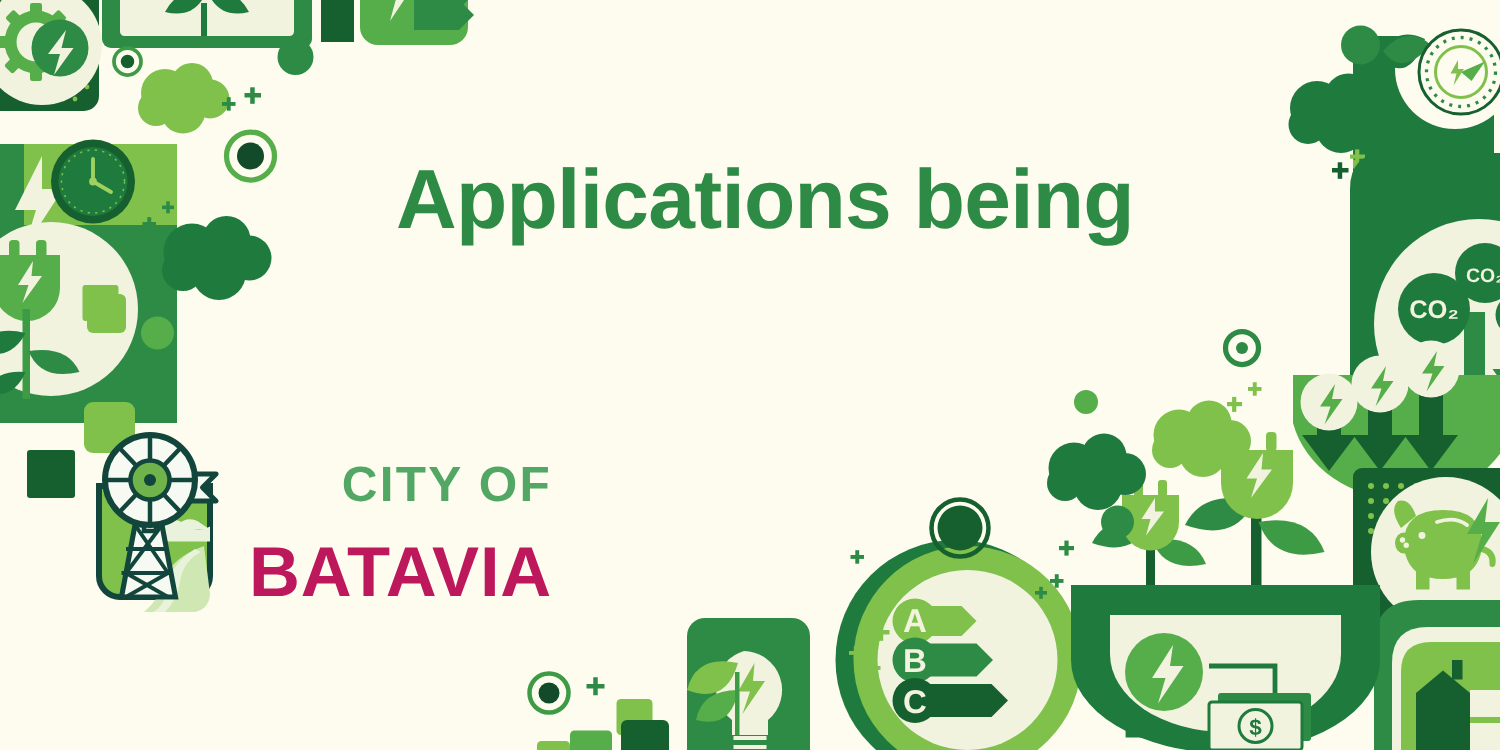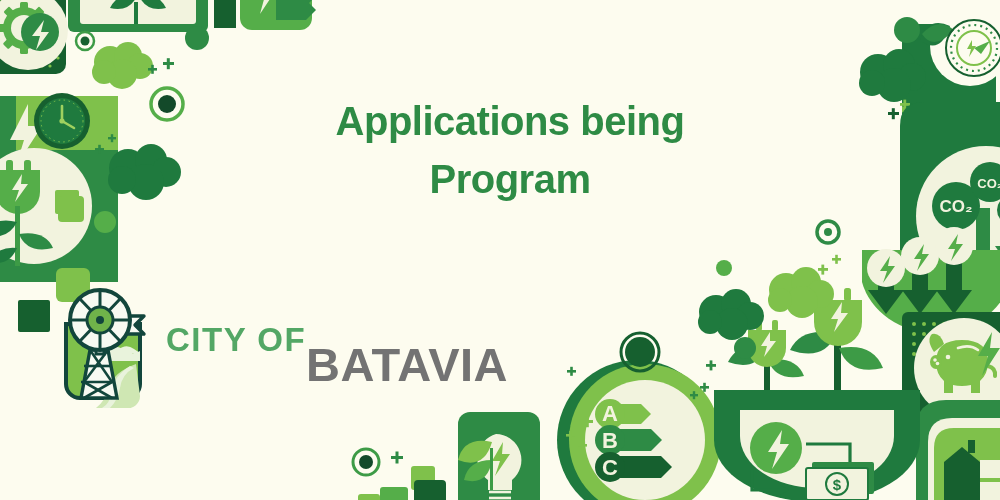--- a/index.html
+++ b/index.html
@@ -25,47 +25,47 @@
     left:200px; top:92px;
     width:620px;
     text-align:center;
     z-index:40;
     pointer-events:none;
   }
   #headline .line{
     display:block;
     color:#2E8B45;
     font-family:"Liberation Sans", sans-serif;
-    font-size:40px;
+    font-size:56px;
     font-weight:700;
     line-height:1.46;
     letter-spacing:-0.5px;
     white-space:nowrap;
   }
 
   
   #logo{
     position:absolute;
     left:44px; top:286px;
     z-index:45;
     display:flex;
     align-items:center;
     gap:10px;
   }
   #logo-mark{width:112px;height:122px;display:block;flex:0 0 auto;}
-  #logo-words{display:flex;flex-direction:row;line-height:1;padding-top:16px;}
+  #logo-words{display:flex;flex-direction:column;line-height:1;padding-top:16px;align-items:flex-end;}
   #logo-city{
     color:#53A765;
     font-size:33px;
     font-weight:700;
     letter-spacing:1.5px;
     font-family:"Liberation Sans", sans-serif;
   }
   #logo-batavia{
-    color:#737373;
+    color:#be185d;
     font-size:47px;
     font-weight:700;
     letter-spacing:0.5px;
     margin-top:18px;
     font-family:"Liberation Sans", sans-serif;
   }
 </style>
 </head>
 <body>
 
@@ -550,21 +550,20 @@
 
     <rect x="216" y="466" width="16" height="16" rx="2" fill="#55AE49" opacity="0"></rect>
     <g>
       <rect x="-10" y="420" width="58" height="80" rx="3" fill="#FDFCEF"></rect>
     </g>
 
   </svg>
 
   <div id="headline">
     <span class="line">Applications being</span>
-    <span class="line">Program</span>
   </div>
 
   <div id="logo">
     <svg id="logo-mark" viewBox="0 0 112 122" xmlns="http://www.w3.org/2000/svg">
 
       <path d="M22 38 h74 v60 a14 14 0 0 1 -14 14 h-46 a14 14 0 0 1 -14 -14 Z" fill="#7FC14B" stroke="#12463C" stroke-width="4"></path>
 
       <path d="M26 84 q18 -16 34 -6 q14 9 32 -4 v24 a12 12 0 0 1 -12 12 h-42 a12 12 0 0 1 -12 -12 Z" fill="#A4D47A" opacity="0"></path>
       <g>
         <path d="M60 66 q10 -10 20 -2 q8 6 16 1 v10 h-36 Z" fill="#E9F3DC"></path>

